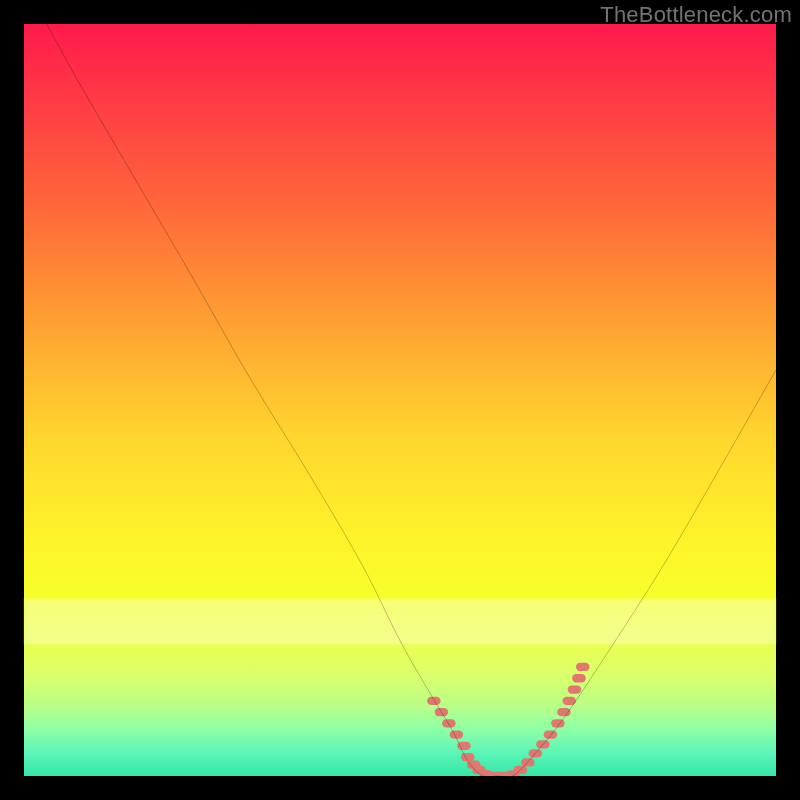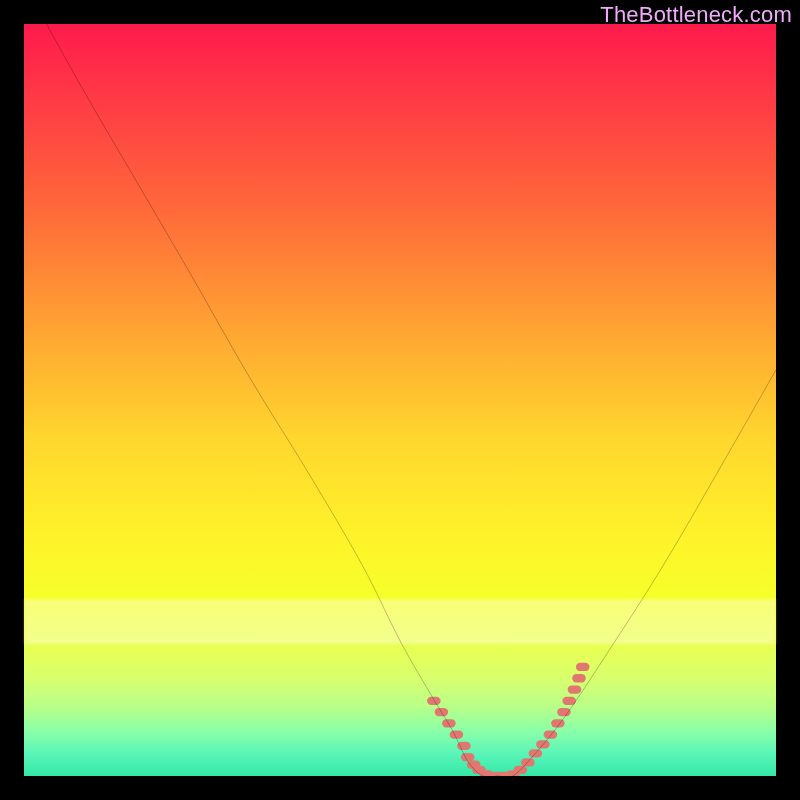--- a/index.html
+++ b/index.html
@@ -53,21 +53,21 @@
     filter: blur(1px);
   }
   .curve-svg {
     position: absolute;
     inset: 0;
   }
   .watermark {
     position: absolute;
     top: 2px;
     right: 8px;
-    color: #f0abfc;
+    color: #737373;
     font-size: 22px;
     letter-spacing: 0.2px;
     font-weight: 500;
     user-select: none;
   }
 </style>
 </head>
 <body>
 
 <div class="stage">

